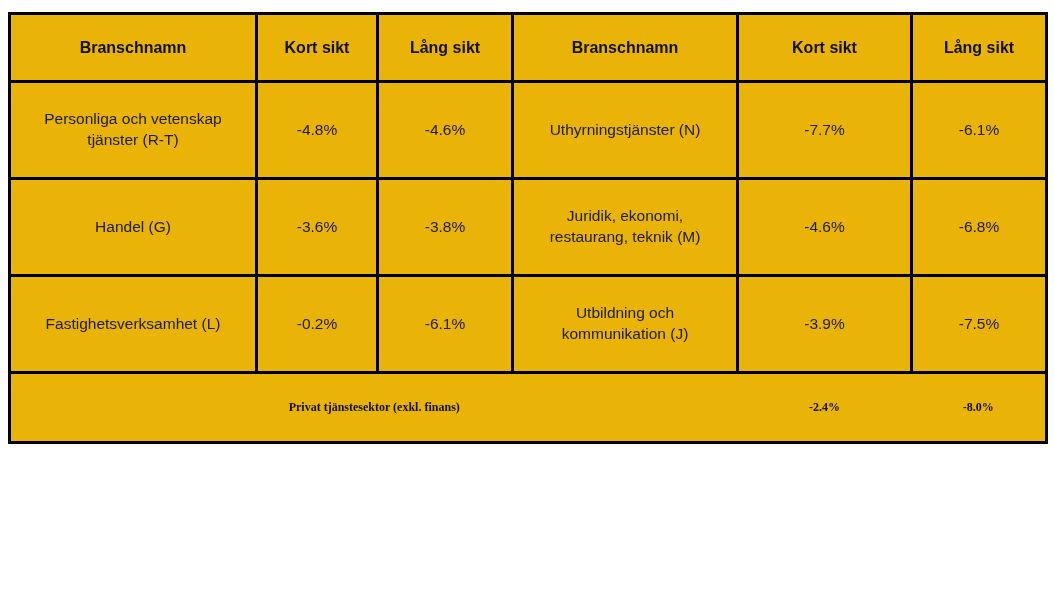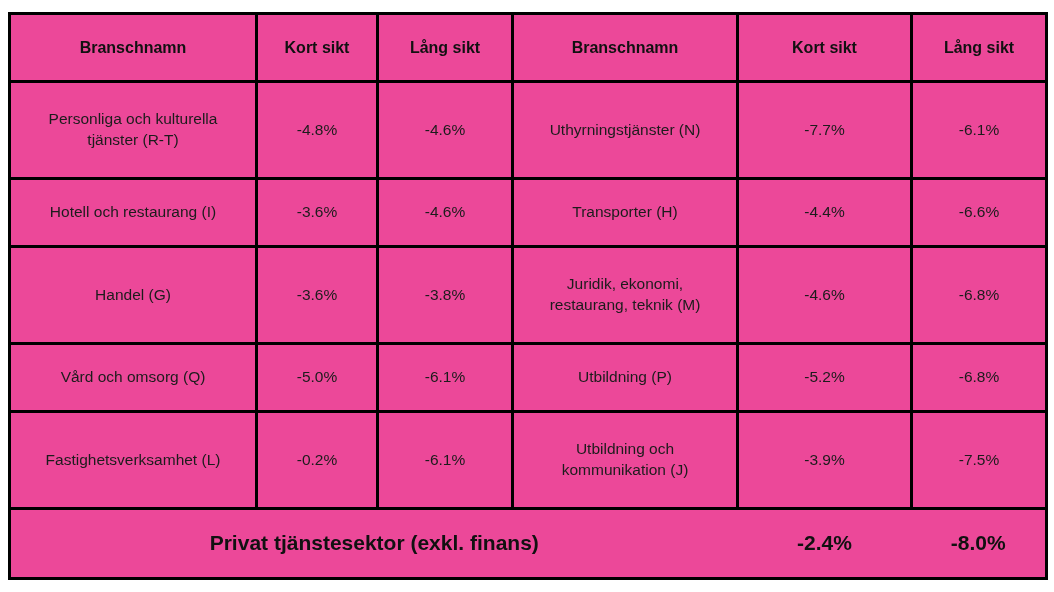--- a/index.html
+++ b/index.html
@@ -14,21 +14,21 @@
     box-sizing: border-box;
     padding: 12px 8px;
     font-family: "Liberation Sans", sans-serif;
   }
   table.data-table {
     border-collapse: collapse;
     width: 1037px;
     table-layout: fixed;
     border: 3px solid #000000;
     color: #1c1c1c;
-    background: #ec4899;
+    background: #eab308;
   }
   table.data-table th,
   table.data-table td {
     border: 3px solid #000000;
     text-align: center;
     vertical-align: middle;
     padding: 6px 12px;
     font-size: 15.5px;
     font-weight: 400;
     line-height: 1.35;
@@ -41,22 +41,23 @@
     color: #111111;
   }
   tr.rh-head  { height: 68px; }
   tr.rh-tall  { height: 97px; }
   tr.rh-short { height: 68px; }
   tr.rh-foot  { height: 70px; }
   tr.rh-foot td {
     border-left: none;
     border-right: none;
     font-weight: 700;
-    font-size: 21px;
+    font-size: 12px;
     color: #111111;
+    font-family: Liberation Serif, serif;
   }
   td.footer-label {
     text-align: left;
     padding-left: 20px;
   }
 </style>
 </head>
 <body>
 
 <div class="page">
@@ -74,49 +75,33 @@
         <th>Branschnamn</th>
         <th>Kort sikt</th>
         <th>Lång sikt</th>
         <th>Branschnamn</th>
         <th>Kort sikt</th>
         <th>Lång sikt</th>
       </tr>
     </thead>
     <tbody>
       <tr class="rh-tall">
-        <td>Personliga och kulturella tjänster (R-T)</td>
+        <td>Personliga och vetenskap tjänster (R-T)</td>
         <td>-4.8%</td>
         <td>-4.6%</td>
         <td>Uthyrningstjänster (N)</td>
         <td>-7.7%</td>
         <td>-6.1%</td>
-      </tr>
-      <tr class="rh-short">
-        <td>Hotell och restaurang (I)</td>
-        <td>-3.6%</td>
-        <td>-4.6%</td>
-        <td>Transporter (H)</td>
-        <td>-4.4%</td>
-        <td>-6.6%</td>
       </tr>
       <tr class="rh-tall">
         <td>Handel (G)</td>
         <td>-3.6%</td>
         <td>-3.8%</td>
         <td>Juridik, ekonomi, restaurang, teknik (M)</td>
         <td>-4.6%</td>
-        <td>-6.8%</td>
-      </tr>
-      <tr class="rh-short">
-        <td>Vård och omsorg (Q)</td>
-        <td>-5.0%</td>
-        <td>-6.1%</td>
-        <td>Utbildning (P)</td>
-        <td>-5.2%</td>
         <td>-6.8%</td>
       </tr>
       <tr class="rh-tall">
         <td>Fastighetsverksamhet (L)</td>
         <td>-0.2%</td>
         <td>-6.1%</td>
         <td>Utbildning och kommunikation (J)</td>
         <td>-3.9%</td>
         <td>-7.5%</td>
       </tr>

